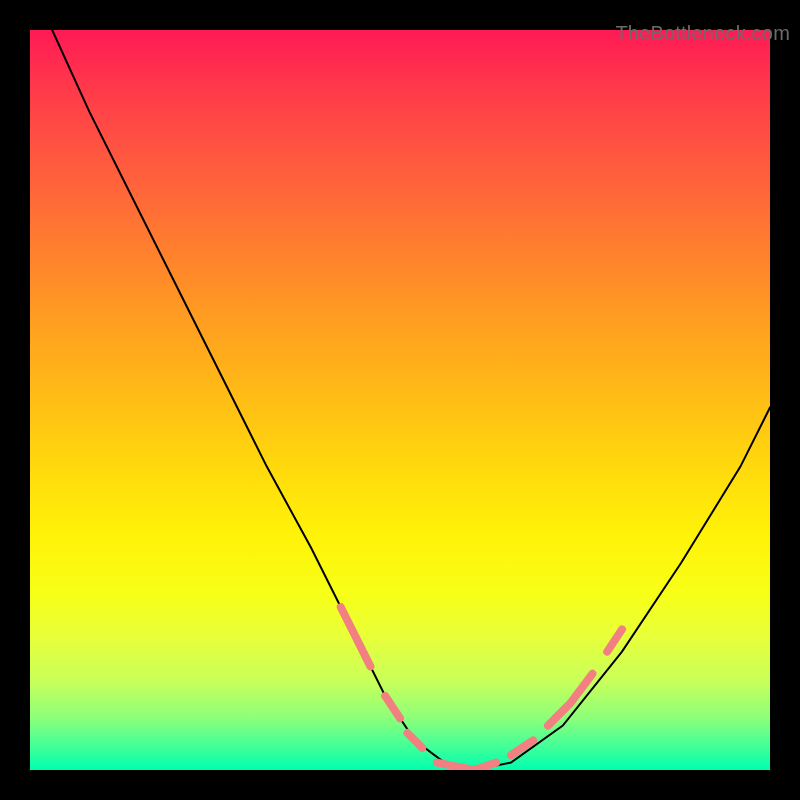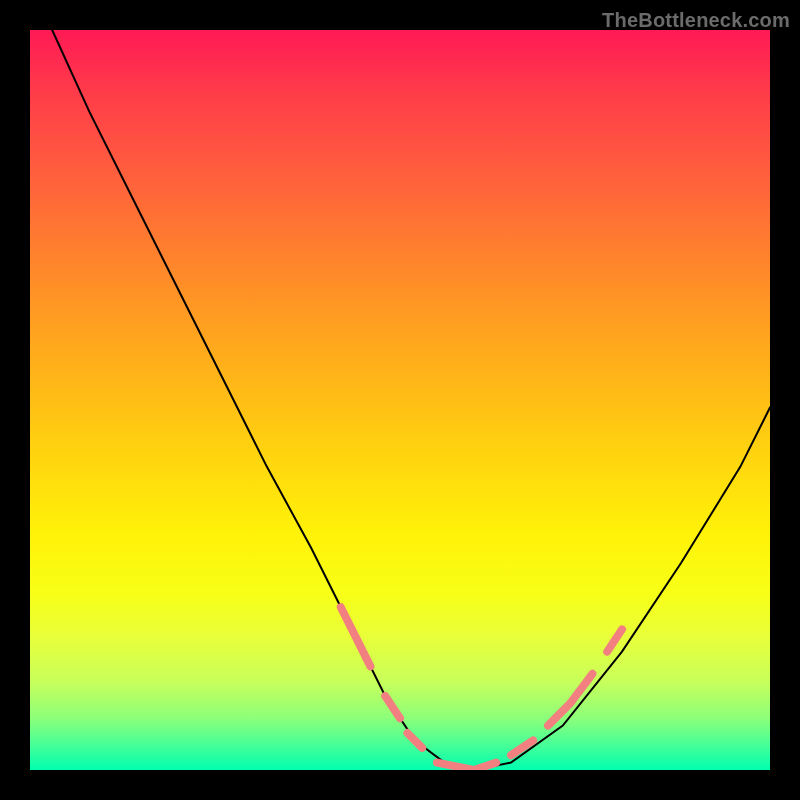--- a/index.html
+++ b/index.html
@@ -52,25 +52,25 @@
   }
   .curve-svg {
     position: absolute;
     top: 0;
     left: 0;
     width: 740px;
     height: 740px;
   }
   .watermark {
     position: absolute;
-    top: 9px;
+    top: 22px;
     right: 10px;
     color: #6b6b6b;
     font-size: 20px;
-    font-weight: 700;
+    font-weight: 400;
     letter-spacing: 0.2px;
     user-select: none;
   }
 </style>
 </head>
 <body>
 
 <div class="frame">
 
   <div class="plot-area">

